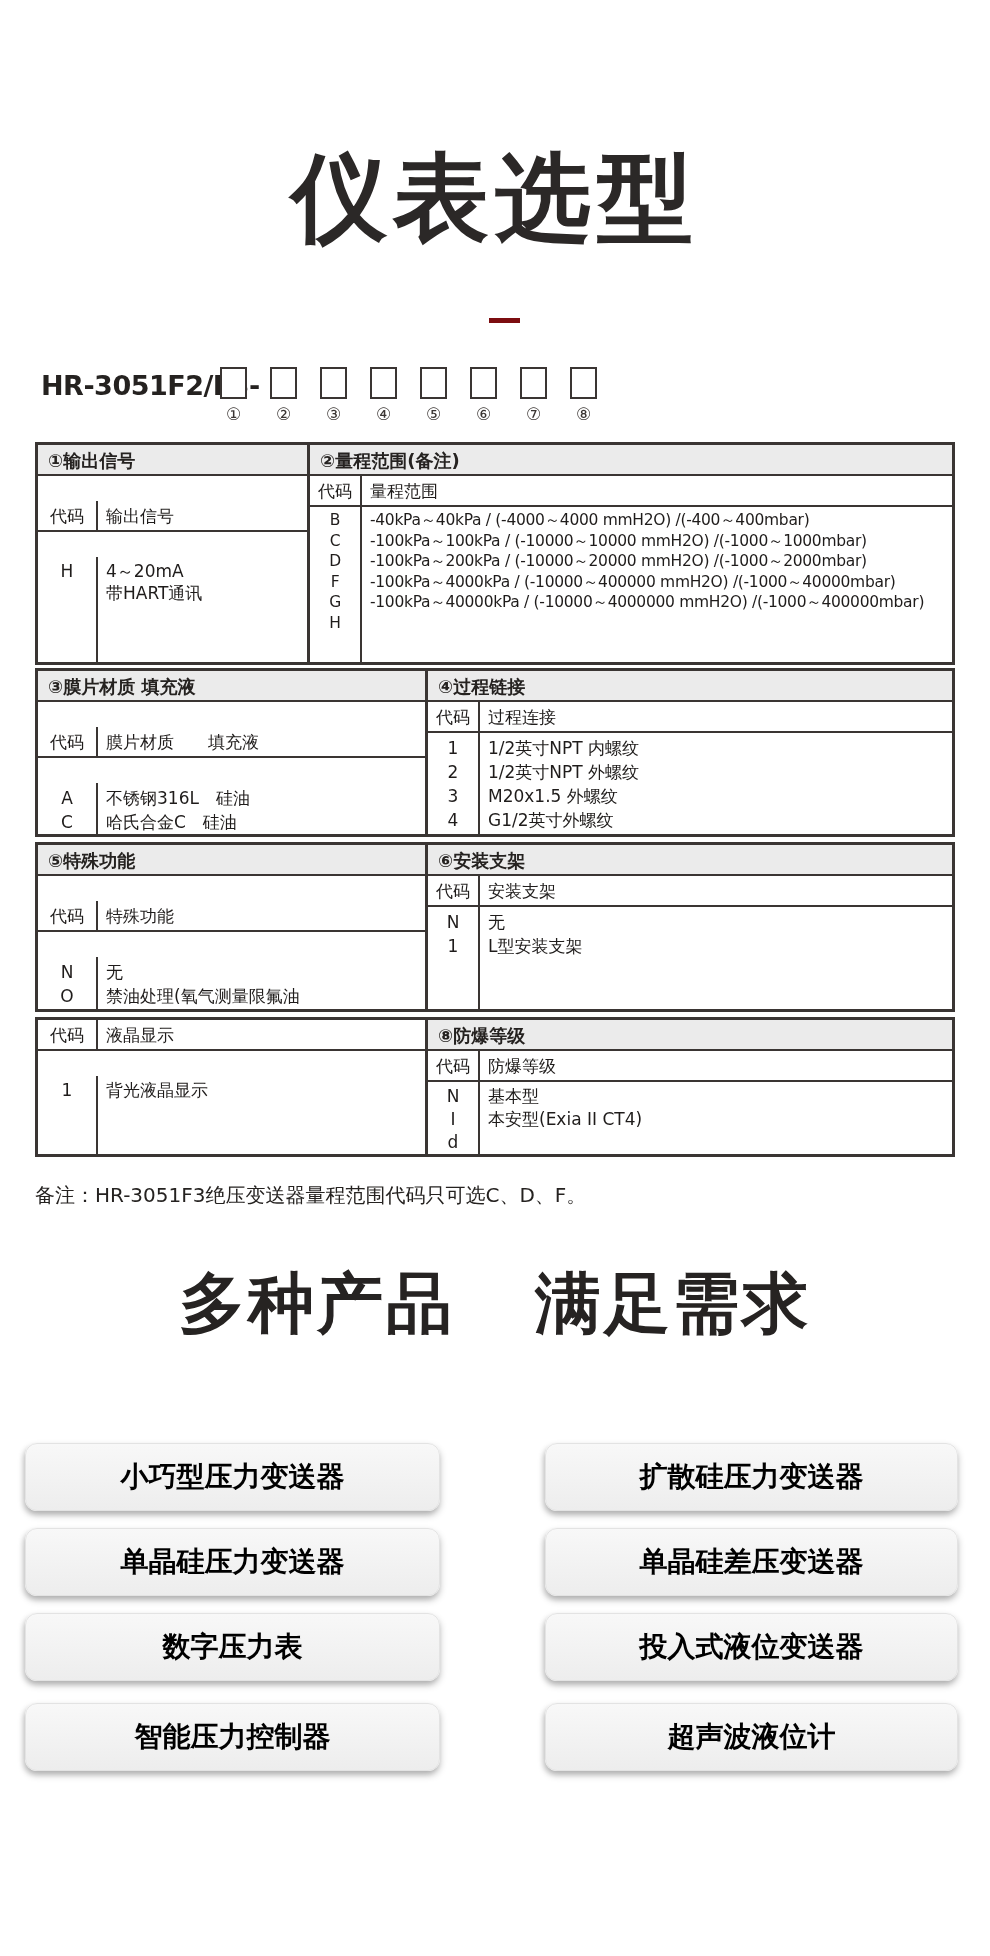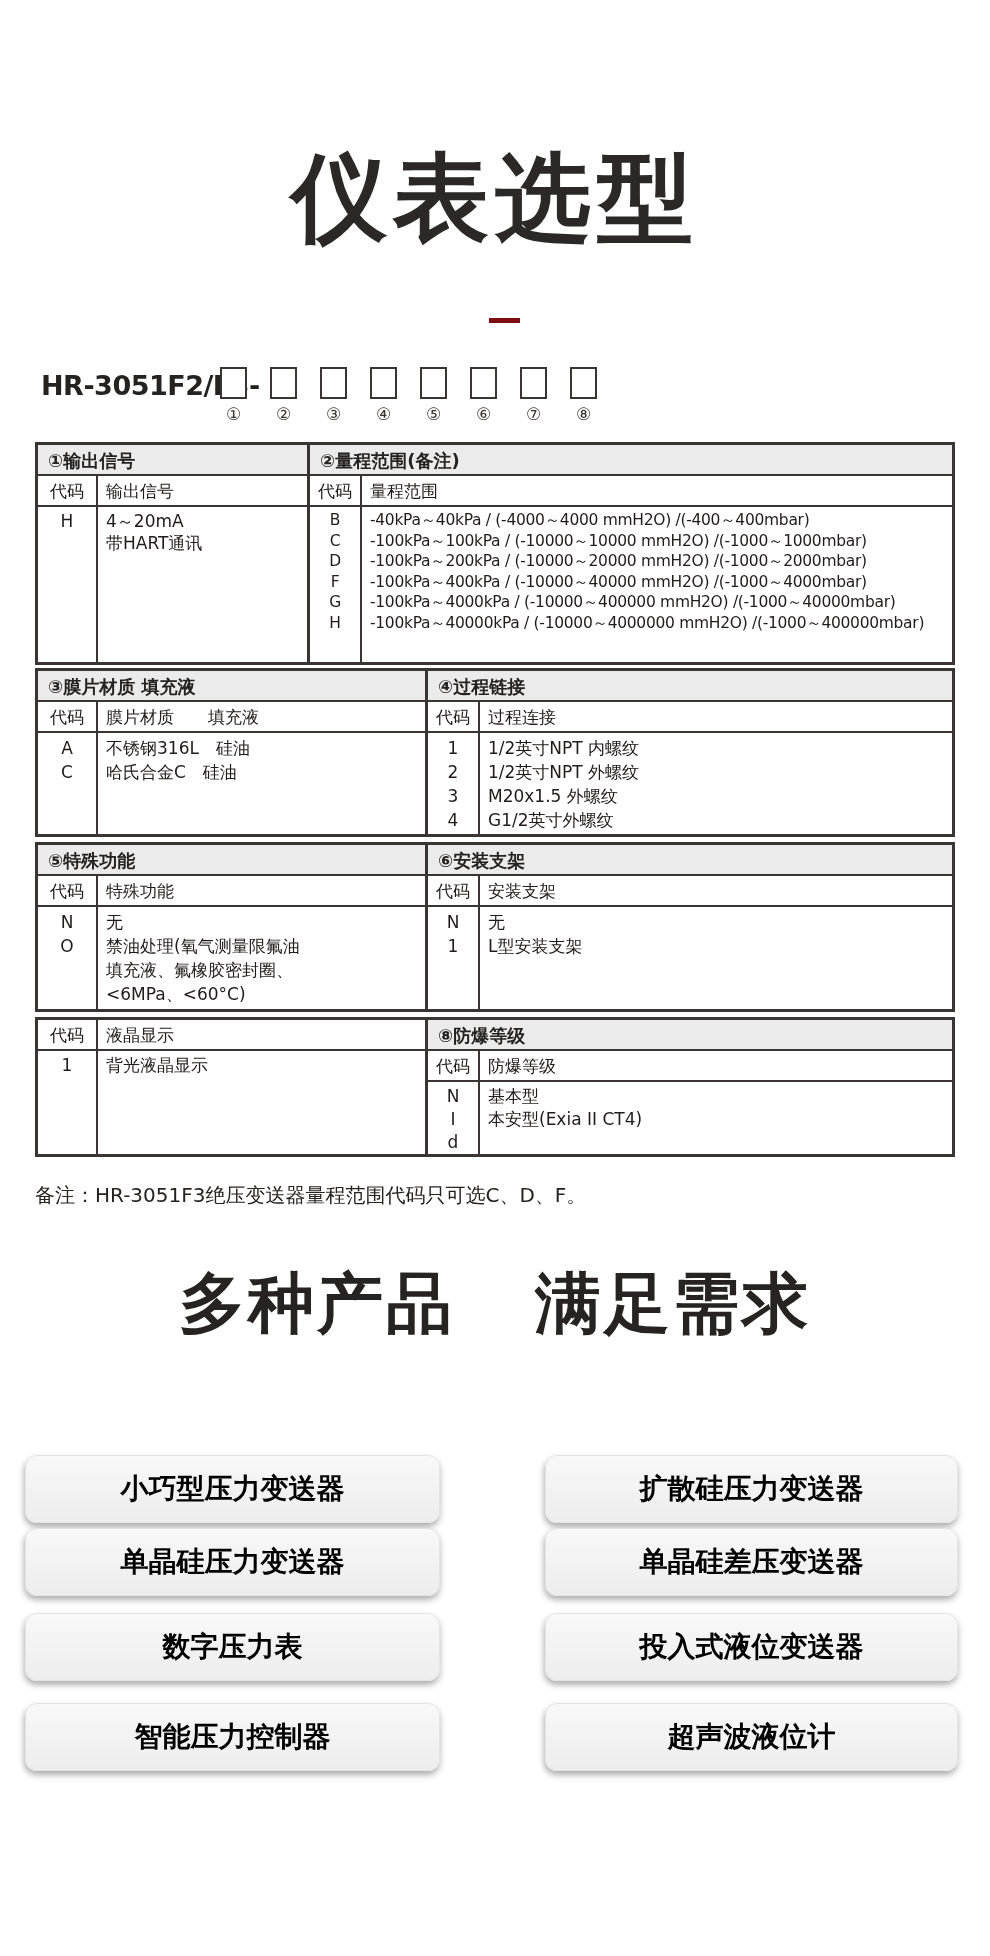--- a/index.html
+++ b/index.html
@@ -14,21 +14,21 @@
   
   .model-prefix{position:absolute;top:370px;left:41px;font-size:27px;font-weight:bold;
     letter-spacing:-0.5px;color:#252220;}
   .code-box{position:absolute;top:367px;width:27px;height:32px;border:2px solid #3a3533;
     background:#fff;box-sizing:border-box;}
   .pos-label{position:absolute;top:404px;width:27px;text-align:center;font-size:17px;color:#3a3533;}
 
   
   .sec{position:absolute;display:flex;flex-direction:column;border:3px solid #3a3533;
     background:#fff;box-sizing:border-box;}
-  .sec-left{border-right:none;}
+  .sec-left{border-right:none;gap:25px;}
   .sec-header{height:31px;flex:0 0 31px;background:#ebebeb;border-bottom:2px solid #3a3533;
     font-size:18px;font-weight:bold;color:#252220;padding:4px 0 0 10px;box-sizing:border-box;}
   .sub-row{display:flex;height:31px;flex:0 0 31px;border-bottom:2px solid #3a3533;
     box-sizing:border-box;font-size:17px;}
   .sub-row > div{padding-top:4px;}
   .body-row{display:flex;flex:1;min-height:0;}
   .body-row > div{padding-top:3px;}
   .code-col{flex:0 0 60px;width:60px;border-right:2px solid #3a3533;text-align:center;
     box-sizing:border-box;}
   .sec-right .code-col{flex:0 0 52px;width:52px;}
@@ -56,21 +56,21 @@
   .pt-gap{display:inline-block;width:80px;}
 
   .btn{position:absolute;height:68px;border-radius:12px;box-sizing:border-box;
     background:linear-gradient(180deg,#f8f8f8 0%,#ededed 100%);
     border:1px solid #e3e3e3;
     box-shadow:0 4px 7px rgba(0,0,0,0.25), -2px 3px 5px rgba(0,0,0,0.10);
     display:flex;align-items:center;justify-content:center;
     font-size:28px;font-weight:bold;color:#000;cursor:pointer;}
   .btn-l{left:25px;width:415px;}
   .btn-r{left:545px;width:413px;}
-  #btn1,#btn2{top:1443px;margin-top:12px;}
+  #btn1,#btn2{top:1443px;}
   #btn3,#btn4{top:1528px;}
   #btn5,#btn6{top:1613px;}
   #btn7,#btn8{top:1703px;}
 </style>
 </head>
 <body>
 
 <div class="page">
 
   <h1 class="page-title">仪表选型</h1>
@@ -122,21 +122,20 @@
         <div class="ln">C</div>
         <div class="ln">D</div>
         <div class="ln">F</div>
         <div class="ln">G</div>
         <div class="ln">H</div>
       </div>
       <div class="desc-col">
         <div class="ln">-40kPa～40kPa / (-4000～4000 mmH2O) /(-400～400mbar)</div>
         <div class="ln">-100kPa～100kPa / (-10000～10000 mmH2O) /(-1000～1000mbar)</div>
         <div class="ln">-100kPa～200kPa / (-10000～20000 mmH2O) /(-1000～2000mbar)</div>
-        <div class="ln">-100kPa～400kPa / (-10000～40000 mmH2O) /(-1000～4000mbar)</div>
         <div class="ln">-100kPa～4000kPa / (-10000～400000 mmH2O) /(-1000～40000mbar)</div>
         <div class="ln">-100kPa～40000kPa / (-10000～4000000 mmH2O) /(-1000～400000mbar)</div>
       </div>
     </div>
   </div>
 
   <div class="sec sec-left" id="sec2L">
     <div class="sec-header">③膜片材质 填充液</div>
     <div class="sub-row">
       <div class="code-col">代码</div>

